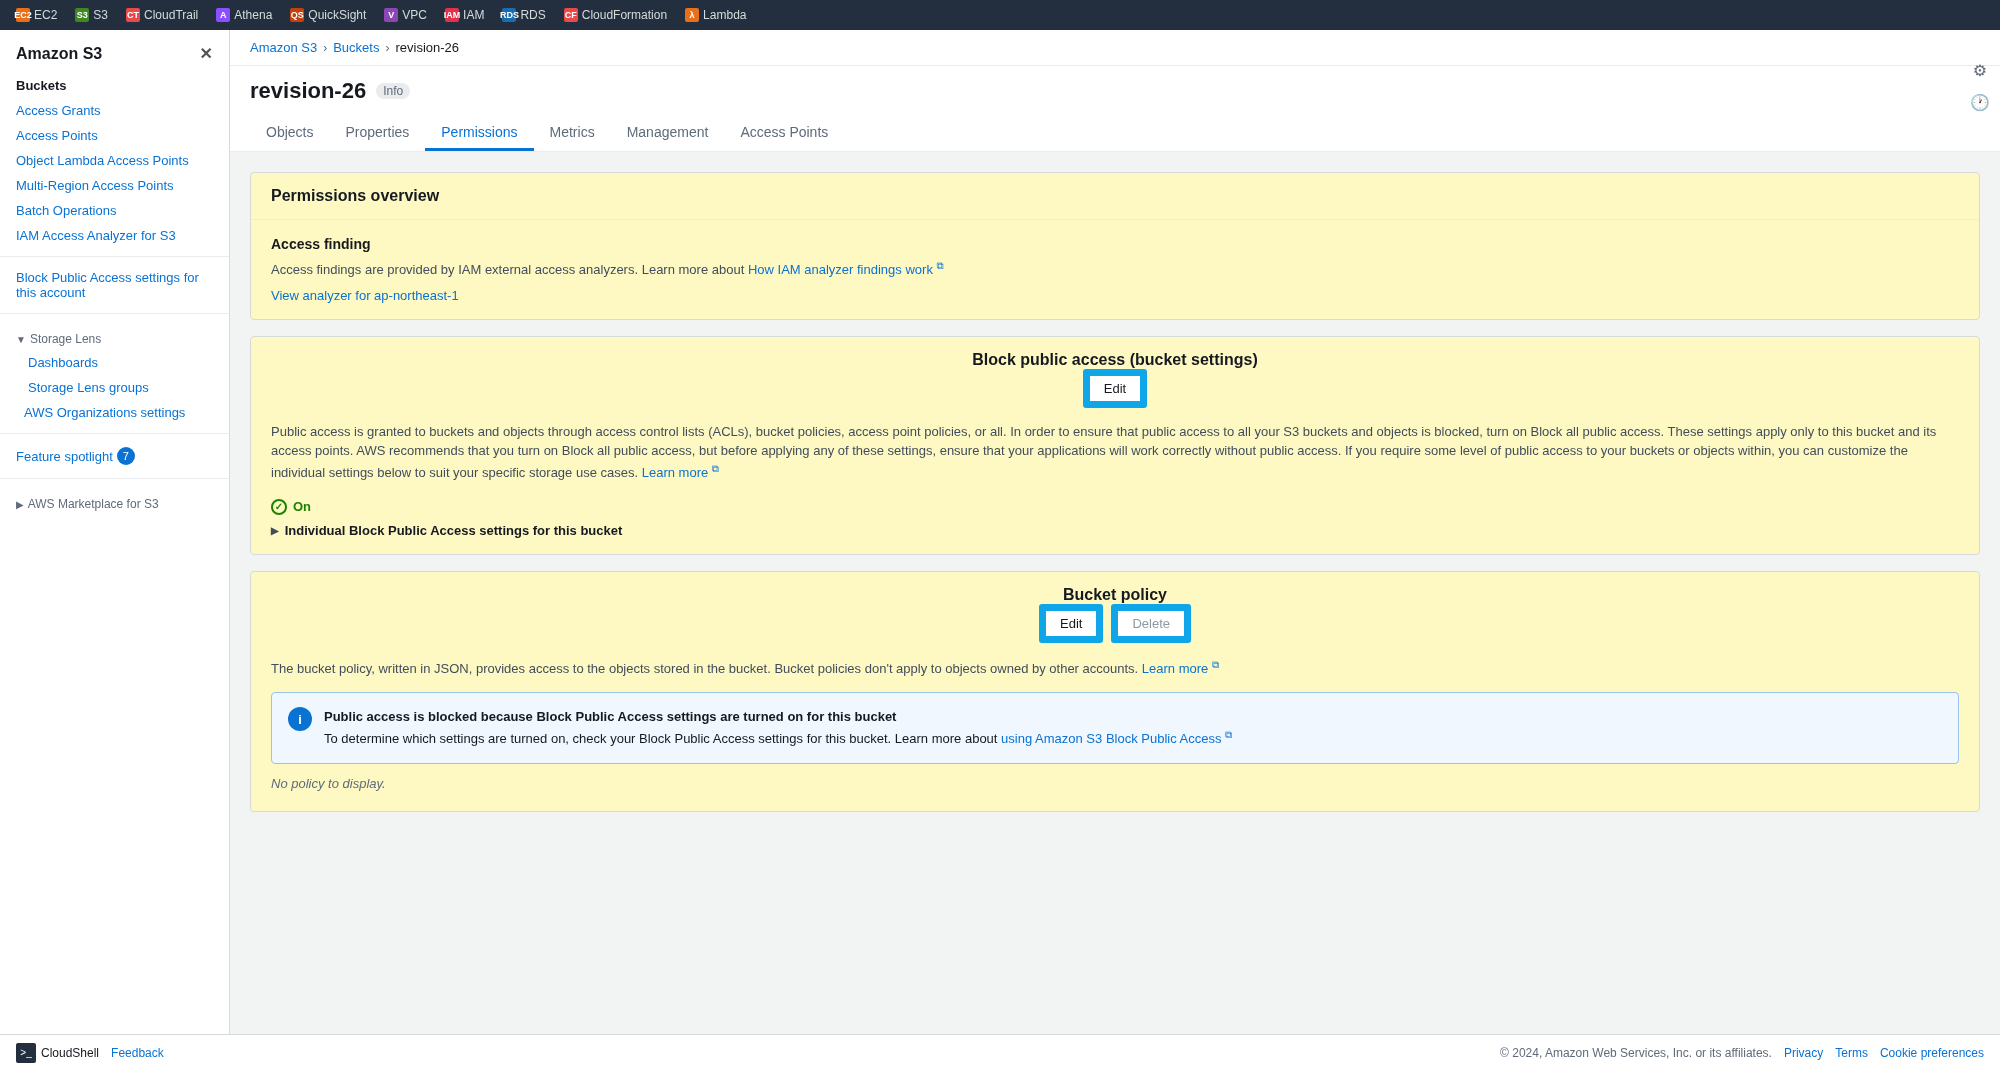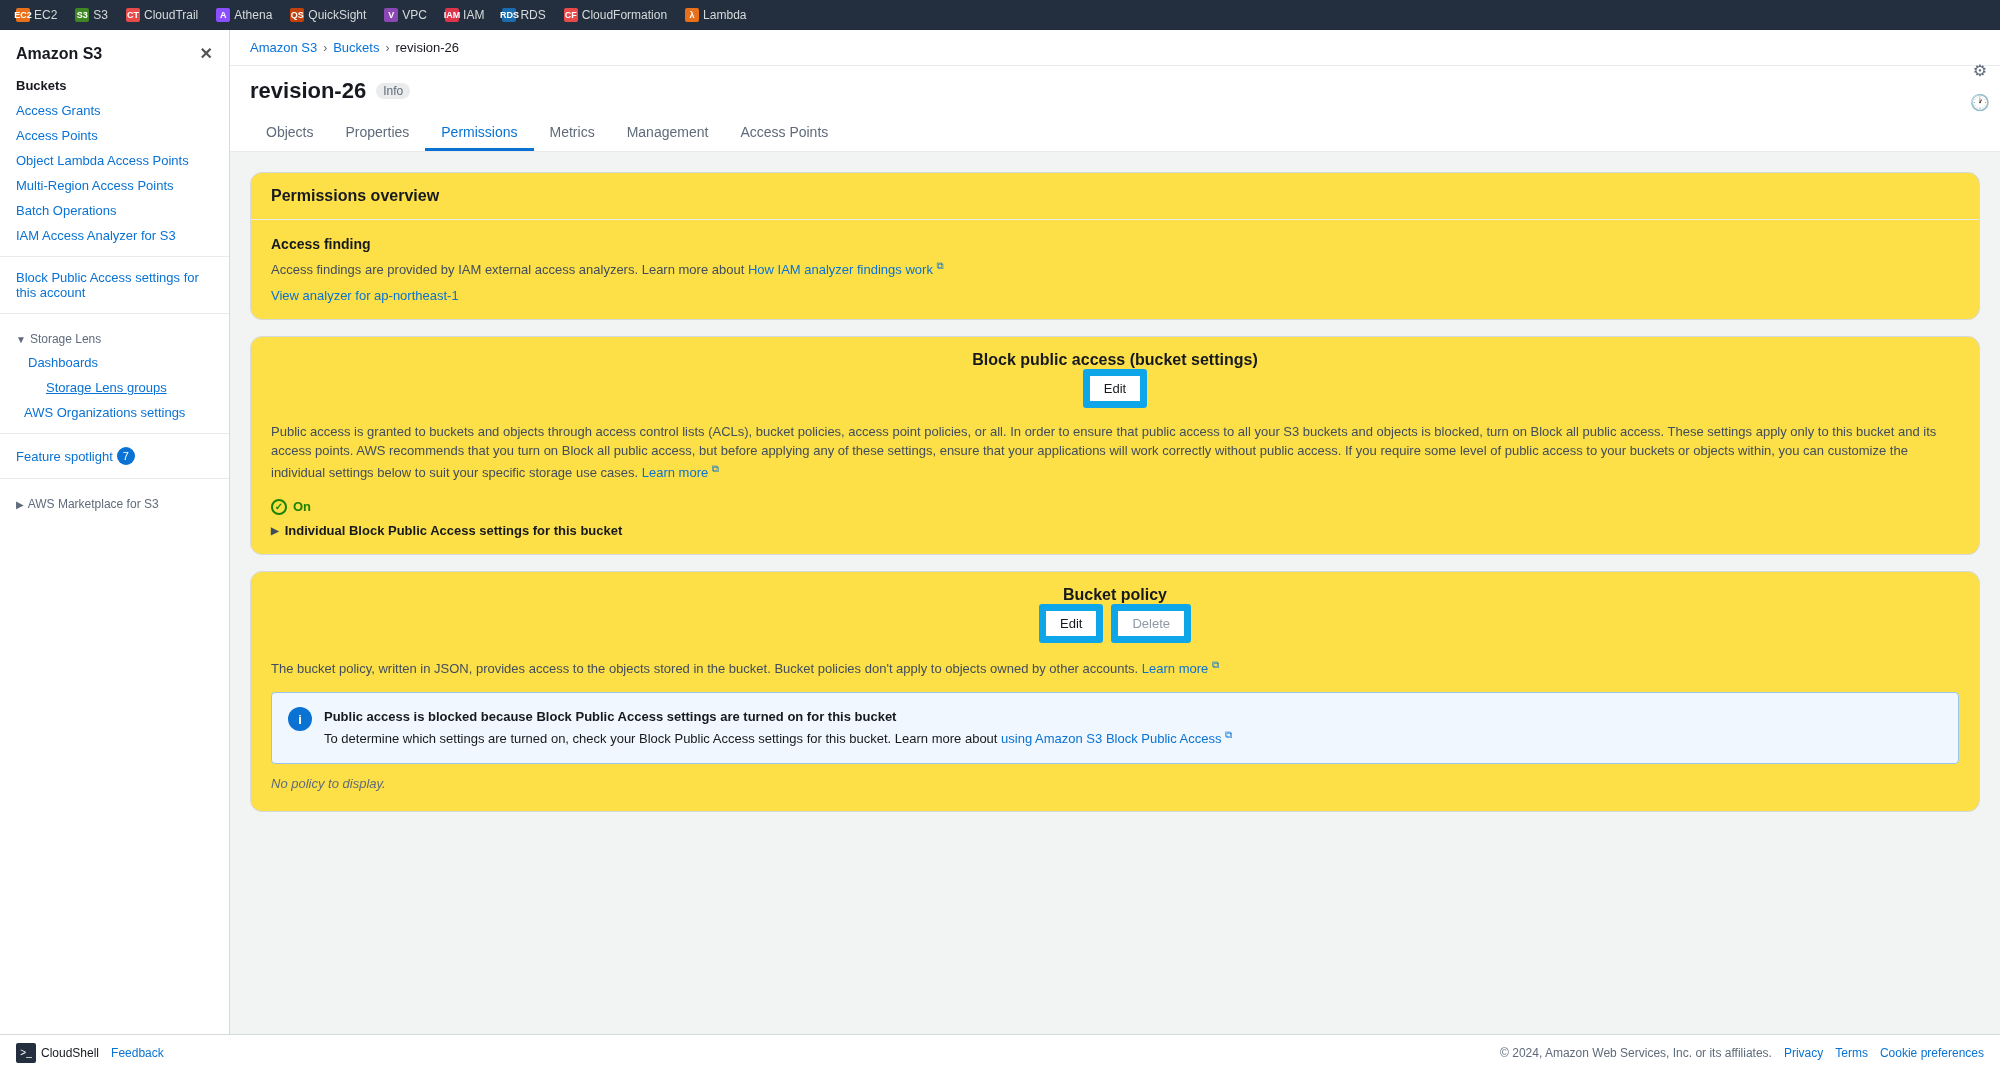--- a/index.html
+++ b/index.html
@@ -130,23 +130,23 @@
     }
     .tab.active { color: #0972d3; border-bottom-color: #0972d3; font-weight: 500; }
 
     
     .content-area {
       padding: 20px;
     }
 
     
     .card {
-      background: #fde047;
+      background: #fef9c3;
       border: 1px solid #d5dbdb;
-      border-radius: 12px;
+      border-radius: 4px;
       margin-bottom: 16px;
     }
     .card-header {
       padding: 14px 20px;
       font-size: 16px; font-weight: 700;
       border-bottom: 1px solid #e9ebed;
     }
     .card-body { padding: 16px 20px; }
     .card-title-row {
       display: flex; align-items: center; justify-content: center;
@@ -319,21 +319,21 @@
         <a class="sidebar-link">Batch Operations</a>
         <a class="sidebar-link">IAM Access Analyzer for S3</a>
         <div class="sidebar-divider"></div>
         <a class="sidebar-link">Block Public Access settings for this account</a>
         <div class="sidebar-divider"></div>
         <div class="sidebar-section-header">
           <span class="triangle">▼</span>
           <span>Storage Lens</span>
         </div>
         <a class="sidebar-link" style="padding-left: 28px;">Dashboards</a>
-        <a class="sidebar-link" style="padding-left: 46px; text-decoration: underline;">Storage Lens groups</a>
+        <a class="sidebar-link" style="padding-left: 28px;">Storage Lens groups</a>
         <a class="sidebar-link" style="padding-left: 24px;">AWS Organizations settings</a>
         <div class="sidebar-divider"></div>
         <div class="sidebar-link" style="display: flex; align-items: center;">
           <span>Feature spotlight</span>
           <span class="sidebar-badge">7</span>
         </div>
         <div class="sidebar-divider"></div>
         <div class="sidebar-section-header">
           <span class="triangle">▶</span>
           <span>AWS Marketplace for S3</span>

